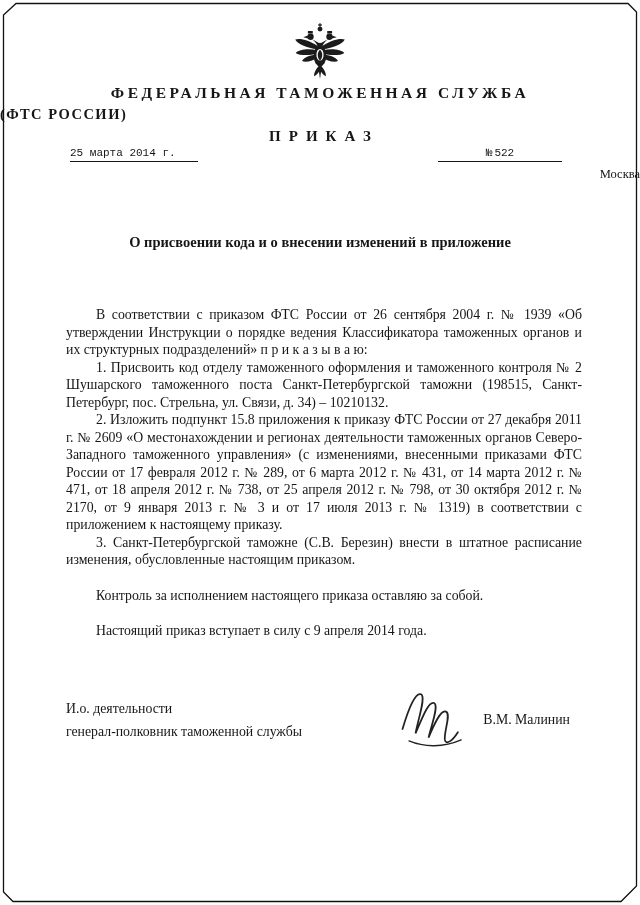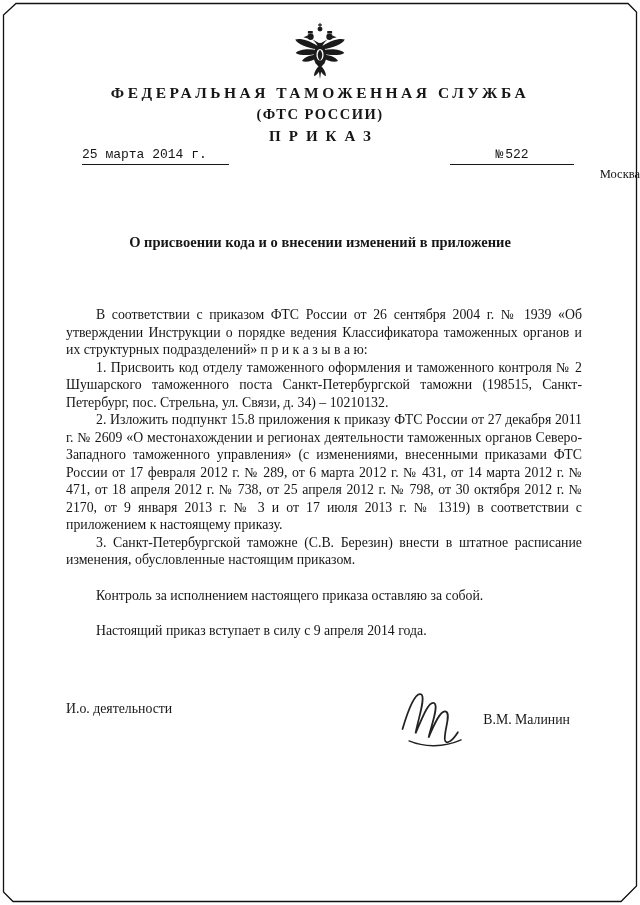--- a/index.html
+++ b/index.html
@@ -12,30 +12,30 @@
   .page-border { position:absolute; left:0; top:0; pointer-events:none; }
 
   .emblem { position:absolute; top:23px; left:50%; transform:translateX(-50%); }
 
   .org-name {
     position:absolute; top:84px; left:0; width:100%;
     text-align:center; font-weight:bold; font-size:15.5px; letter-spacing:3.5px;
   }
   .org-abbr {
     position:absolute; top:106px; left:0; width:100%;
-    text-align:center; font-weight:bold; font-size:14.5px; letter-spacing:1.5px;
+    text-align:left; font-weight:bold; font-size:14.5px; letter-spacing:1.5px;
   }
   .doc-type {
     position:absolute; top:128px; left:0; width:100%;
     text-align:center; font-weight:bold; font-size:15px; letter-spacing:8px; text-indent:8px;
   }
 
   .date-row {
-    position:absolute; top:147px; left:82px; width:500px; height:18px;
-    font-family:"Liberation Mono","DejaVu Sans Mono",monospace; font-size:13px;
+    position:absolute; top:147px; left:70px; width:500px; height:18px;
+    font-family:"Liberation Mono","DejaVu Sans Mono",monospace; font-size:11px;
   }
   .date {
     display:inline-block; border-bottom:1px solid #161616;
     padding:0 22px 2px 0;
   }
   .number {
     position:absolute; left:368px; top:0; width:124px;
     border-bottom:1px solid #161616; padding-bottom:2px;
     white-space:nowrap;
     text-align:center;
@@ -124,20 +124,21 @@
     <p>1. Присвоить код отделу таможенного оформления и таможенного контроля № 2 Шушарского таможенного поста Санкт-Петербургской таможни (198515, Санкт-Петербург, пос. Стрельна, ул. Связи, д. 34) – 10210132.</p>
     <p>2. Изложить подпункт 15.8 приложения к приказу ФТС России от 27 декабря 2011 г. № 2609 «О местонахождении и регионах деятельности таможенных органов Северо-Западного таможенного управления» (с изменениями, внесенными приказами ФТС России от 17 февраля 2012 г. № 289, от 6 марта 2012 г. № 431, от 14 марта 2012 г. № 471, от 18 апреля 2012 г. № 738, от 25 апреля 2012 г. № 798, от 30 октября 2012 г. № 2170, от 9 января 2013 г. № 3 и от 17 июля 2013 г. № 1319) в соответствии с приложением к настоящему приказу.</p>
     <p>3. Санкт-Петербургской таможне (С.В. Березин) внести в штатное расписание изменения, обусловленные настоящим приказом.</p>
     <p class="gap">Контроль за исполнением настоящего приказа оставляю за собой.</p>
     <p class="gap">Настоящий приказ вступает в силу с 9 апреля 2014 года.</p>
   </div>
 
   <div class="signoff">
     <div class="pos">
       <div>И.о. деятельности</div>
+      <div>генерал-полковник таможенной службы</div>
     </div>
     <svg class="signature" width="76" height="66" viewBox="0 0 70 60">
       <path d="M6 42 C12 22, 18 8, 23 10 C28 12, 20 34, 18 46 C24 32, 30 16, 35 18 C40 20, 32 40, 30 50 C35 38, 41 24, 46 26 C51 28, 44 44, 45 52 C46 57, 52 53, 57 45" stroke="#222222" stroke-width="1.6" fill="none" stroke-linecap="round"></path>
       <path d="M12 53 C26 59, 44 59, 60 52" stroke="#222222" stroke-width="1.3" fill="none" stroke-linecap="round"></path>
     </svg>
     <div class="sign-name">В.М. Малинин</div>
   </div>
 
 </div>
 

